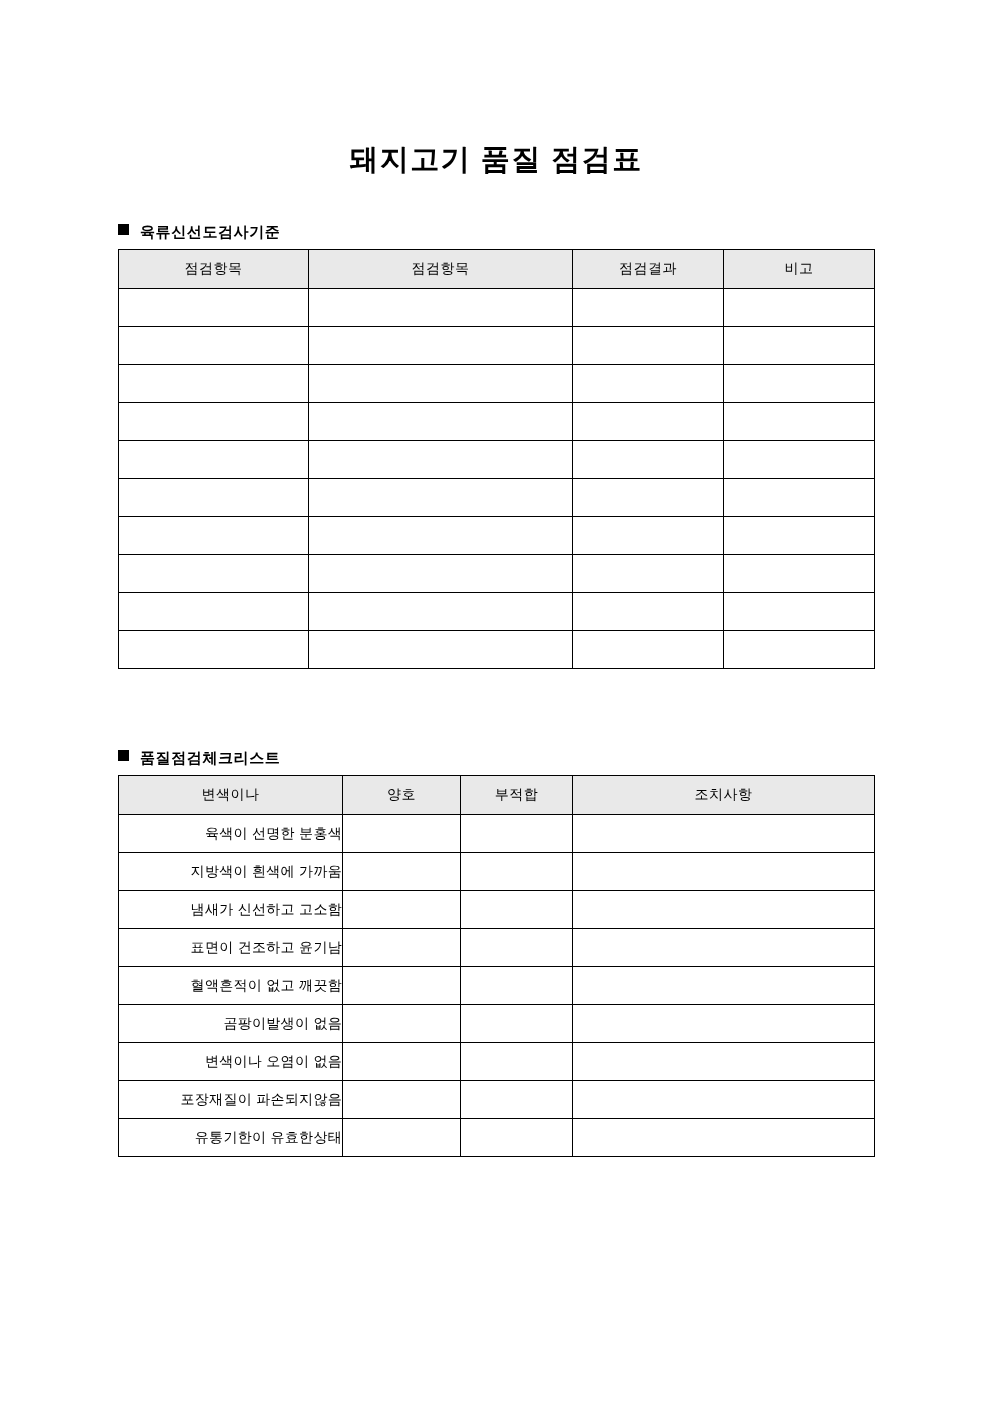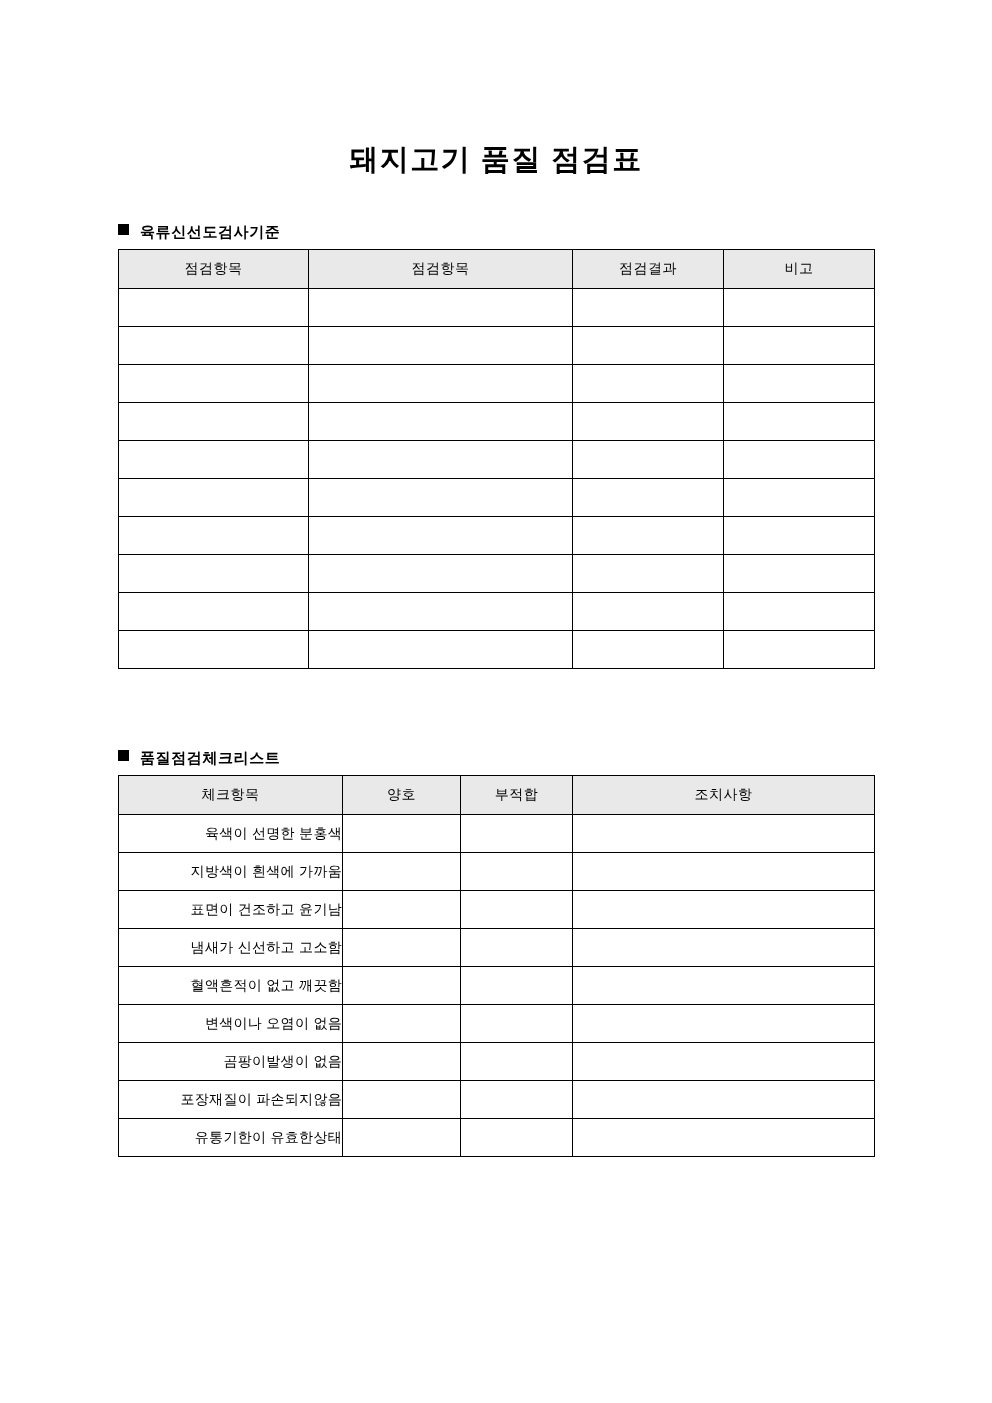--- a/index.html
+++ b/index.html
@@ -211,65 +211,65 @@
 
     <table class="form-table" id="checklist-table">
       <colgroup>
         <col class="k1">
           <col class="k2">
           <col class="k3">
           <col class="k4">
       </colgroup>
       <thead>
         <tr>
-          <th>체크항목</th>
+          <th>변색이나</th>
           <th>양호</th>
           <th>부적합</th>
           <th>조치사항</th>
         </tr>
       </thead>
       <tbody>
         <tr>
           <td class="item-cell">육색이 선명한 분홍색</td>
           <td class="blank-cell"></td>
           <td class="blank-cell"></td>
           <td class="blank-cell"></td>
         </tr>
         <tr>
           <td class="item-cell">지방색이 흰색에 가까움</td>
           <td class="blank-cell"></td>
           <td class="blank-cell"></td>
           <td class="blank-cell"></td>
         </tr>
         <tr>
+          <td class="item-cell">냄새가 신선하고 고소함</td>
+          <td class="blank-cell"></td>
+          <td class="blank-cell"></td>
+          <td class="blank-cell"></td>
+        </tr>
+        <tr>
           <td class="item-cell">표면이 건조하고 윤기남</td>
           <td class="blank-cell"></td>
           <td class="blank-cell"></td>
           <td class="blank-cell"></td>
         </tr>
         <tr>
-          <td class="item-cell">냄새가 신선하고 고소함</td>
-          <td class="blank-cell"></td>
-          <td class="blank-cell"></td>
-          <td class="blank-cell"></td>
-        </tr>
-        <tr>
           <td class="item-cell">혈액흔적이 없고 깨끗함</td>
           <td class="blank-cell"></td>
           <td class="blank-cell"></td>
           <td class="blank-cell"></td>
         </tr>
         <tr>
+          <td class="item-cell">곰팡이발생이 없음</td>
+          <td class="blank-cell"></td>
+          <td class="blank-cell"></td>
+          <td class="blank-cell"></td>
+        </tr>
+        <tr>
           <td class="item-cell">변색이나 오염이 없음</td>
-          <td class="blank-cell"></td>
-          <td class="blank-cell"></td>
-          <td class="blank-cell"></td>
-        </tr>
-        <tr>
-          <td class="item-cell">곰팡이발생이 없음</td>
           <td class="blank-cell"></td>
           <td class="blank-cell"></td>
           <td class="blank-cell"></td>
         </tr>
         <tr>
           <td class="item-cell">포장재질이 파손되지않음</td>
           <td class="blank-cell"></td>
           <td class="blank-cell"></td>
           <td class="blank-cell"></td>
         </tr>

